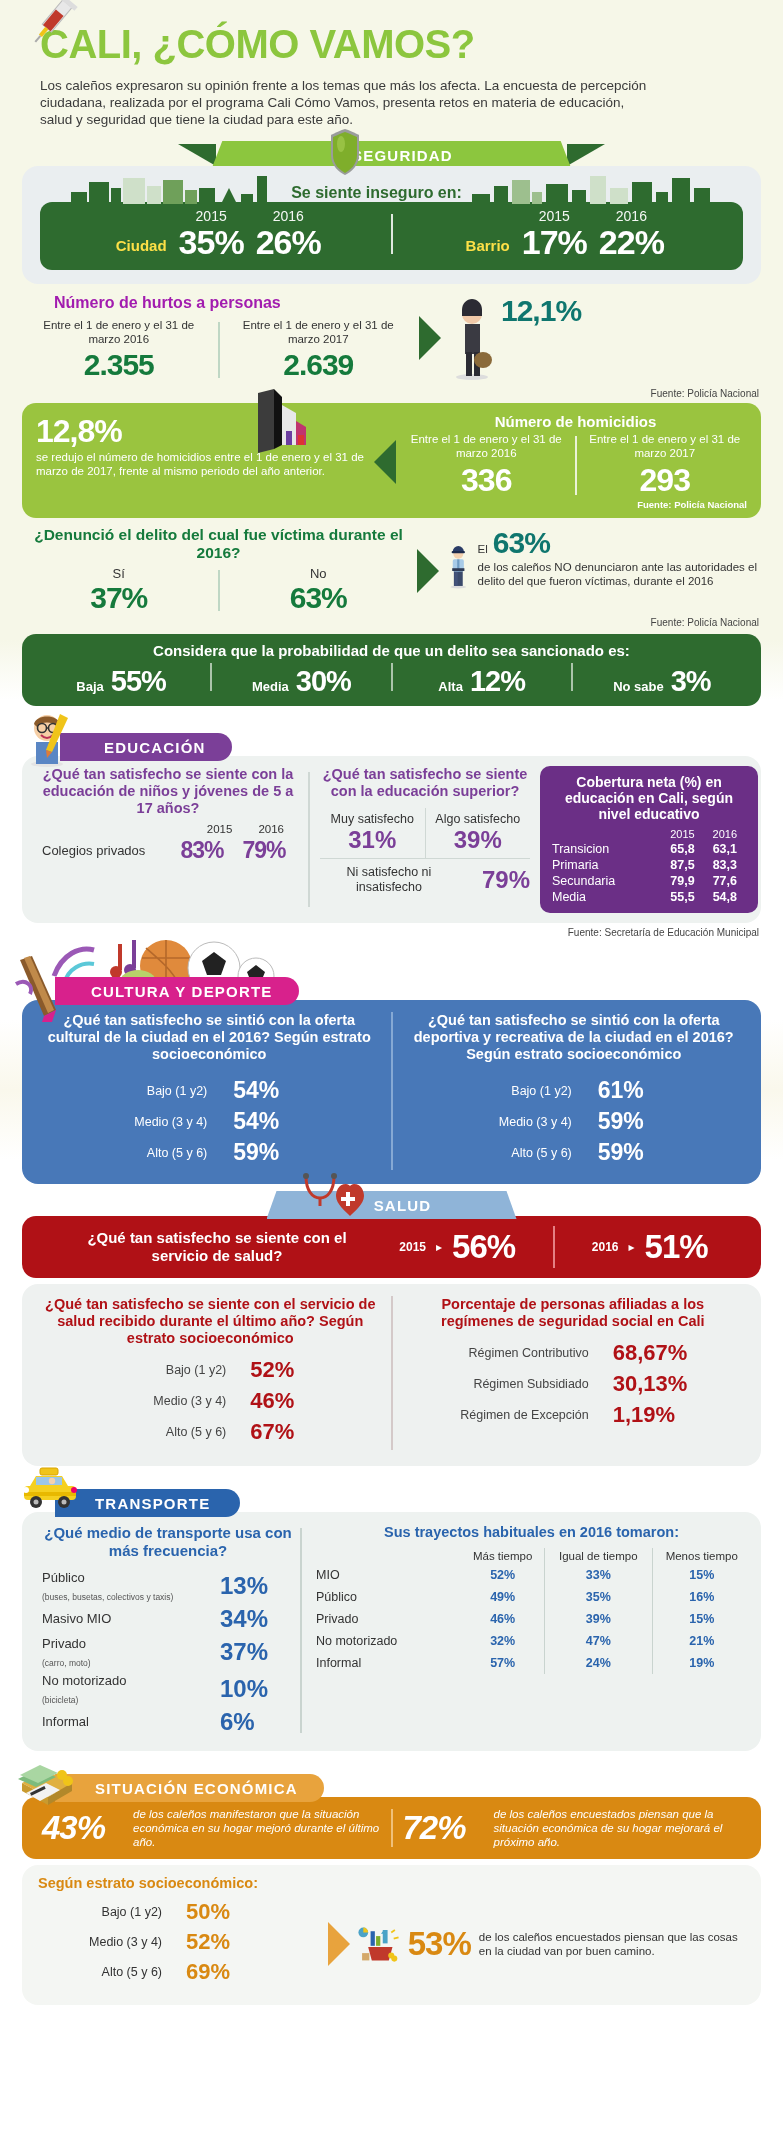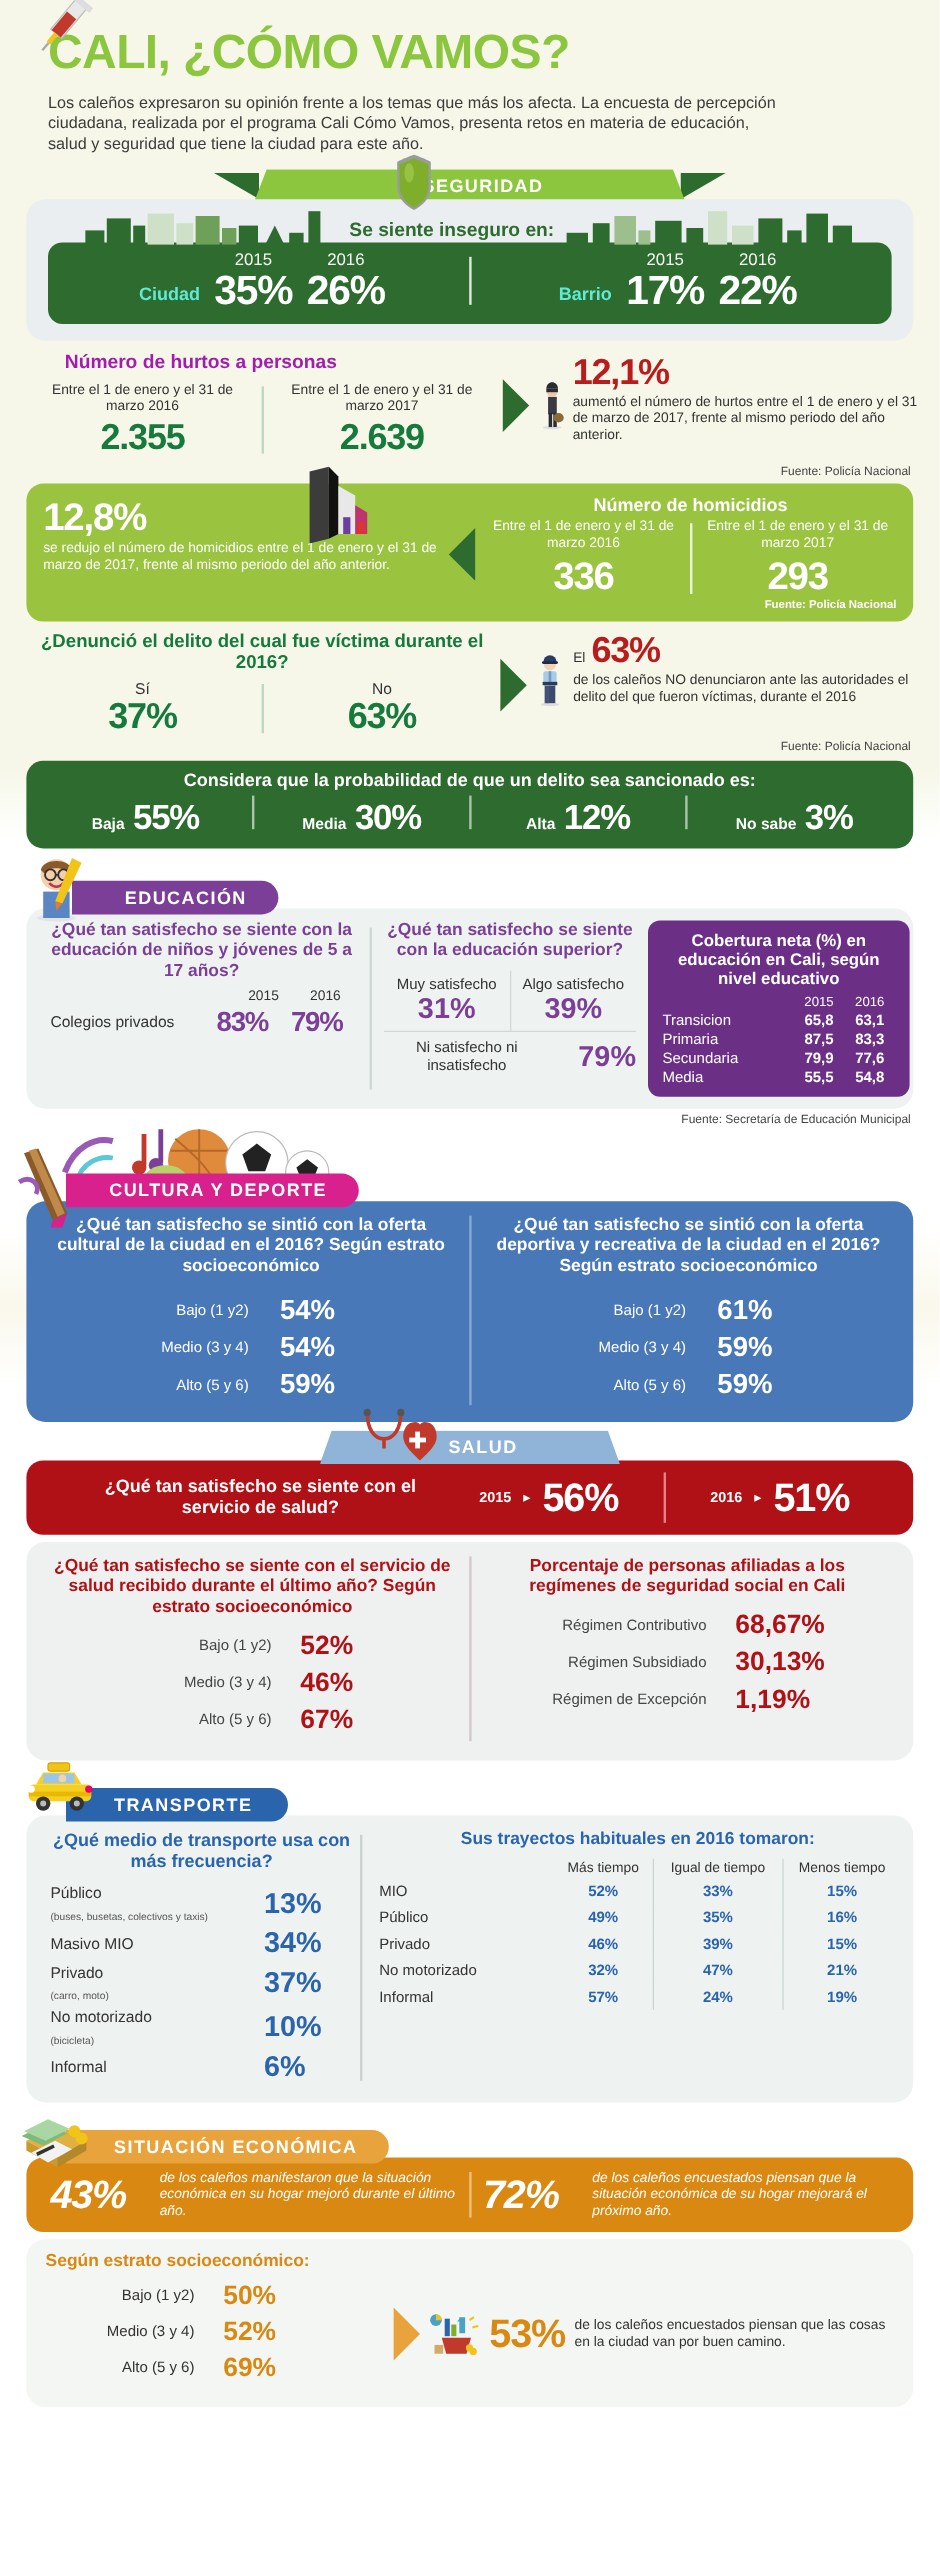--- a/index.html
+++ b/index.html
@@ -50,38 +50,38 @@
   .card { margin:0 22px; border-radius:16px; position:relative; }
   .card-grey { background:#eaeef0; }
 
   
   .sec-top { padding:8px 18px 14px 18px; }
   .skyline-row { display:flex; align-items:flex-end; justify-content:center; gap:10px; height:30px; }
   .skyline-row .ttl { color:#2e6b2f; font-weight:bold; font-size:16px; padding-bottom:2px; white-space:nowrap;}
   .green-box { background:#2e6b2f; border-radius:12px; margin-top:-2px; padding:6px 10px 10px 10px; display:flex; }
   .gb-half { flex:1; display:flex; align-items:flex-end; justify-content:center; gap:12px;}
   .gb-div { width:2px; background:#fff; opacity:.85; margin:6px 4px; }
-  .gb-lbl { color:#5eead4; font-weight:bold; font-size:15px; padding-bottom:6px;}
+  .gb-lbl { color:#fde047; font-weight:bold; font-size:15px; padding-bottom:6px;}
   .yrcol { text-align:center; }
   .yr { color:#fff; font-size:14px; opacity:.95; }
   .bigpct { color:#fff; font-weight:bold; font-size:34px; line-height:36px; letter-spacing:-1px;}
 
   
   .hurtos { display:flex; padding:10px 18px 4px 26px; gap:8px; }
   .hurtos .left { width:385px; }
   .hurtos h3 { color:#a21caf; font-size:16px; font-weight:bold; margin-bottom:6px; padding-left:28px;}
   .two { display:flex; }
   .two .c { flex:1; text-align:center; }
   .two .vdiv { width:2px; background:#bfd7c4; margin:4px 6px;}
   .small { font-size:11.5px; color:#333; line-height:14px; }
   .num { color:#157a3c; font-weight:bold; font-size:30px; letter-spacing:-1px; margin-top:2px;}
   .arrow-r { width:0;height:0;border-left:22px solid #2e6b2f;border-top:22px solid transparent;border-bottom:22px solid transparent; align-self:center;}
   .arrow-l { width:0;height:0;border-right:22px solid #2e6b2f;border-top:22px solid transparent;border-bottom:22px solid transparent; align-self:center;}
   .hurtos .right { flex:1; display:flex; gap:6px; }
-  .pct-green { color:#b91c1c; font-weight:bold; font-size:30px; letter-spacing:-1px;}
+  .pct-green { color:#0f766e; font-weight:bold; font-size:30px; letter-spacing:-1px;}
   .fuente { text-align:right; font-size:10px; color:#444; padding:2px 24px 0 0; }
 
   
   .lime { background:#9ac43f; border-radius:14px; margin:4px 22px 0 22px; display:flex; padding:10px 14px 8px 14px; position:relative;}
   .lime .l { width:330px; color:#fff; }
   .lime .l .big { font-size:32px; font-weight:bold; letter-spacing:-1px; }
   .lime .l .txt { font-size:11.5px; line-height:14px; }
   .lime .r { flex:1; }
   .lime .r h4 { color:#fff; text-align:center; font-weight:bold; font-size:15px; margin-bottom:2px;}
   .lime .r .two .c { color:#fff; }
@@ -326,21 +326,20 @@
         <rect x="16" y="30" width="15" height="30" fill="#3a3a42"></rect>
         <rect x="17" y="58" width="6" height="24" fill="#2b2b33"></rect>
           <rect x="25" y="58" width="6" height="24" fill="#2b2b33"></rect>
         <circle cx="23" cy="20" r="10" fill="#f0c9a8"></circle>
         <path d="M13 16c0-7 5-11 10-11s10 4 10 11z" fill="#2b2b33"></path>
         <rect x="13" y="16" width="20" height="6" fill="#2b2b33"></rect>
         <ellipse cx="34" cy="66" rx="9" ry="8" fill="#8a6a3a"></ellipse>
       </svg>
       <div>
         <div class="pct-green">12,1%</div>
-        <div class="small">aumentó el número de hurtos entre el 1 de enero y el 31 de marzo de  2017, frente al mismo periodo del año anterior.</div>
       </div>
     </div>
   </div>
   <div class="fuente">Fuente: Policía Nacional</div>
 
   <div class="lime">
     <div class="l">
       <div class="big">12,8%</div>
       <div class="txt">se redujo el número de homicidios entre el 1 de enero y el 31 de marzo de  2017, frente al mismo periodo del año anterior.</div>
     </div>

